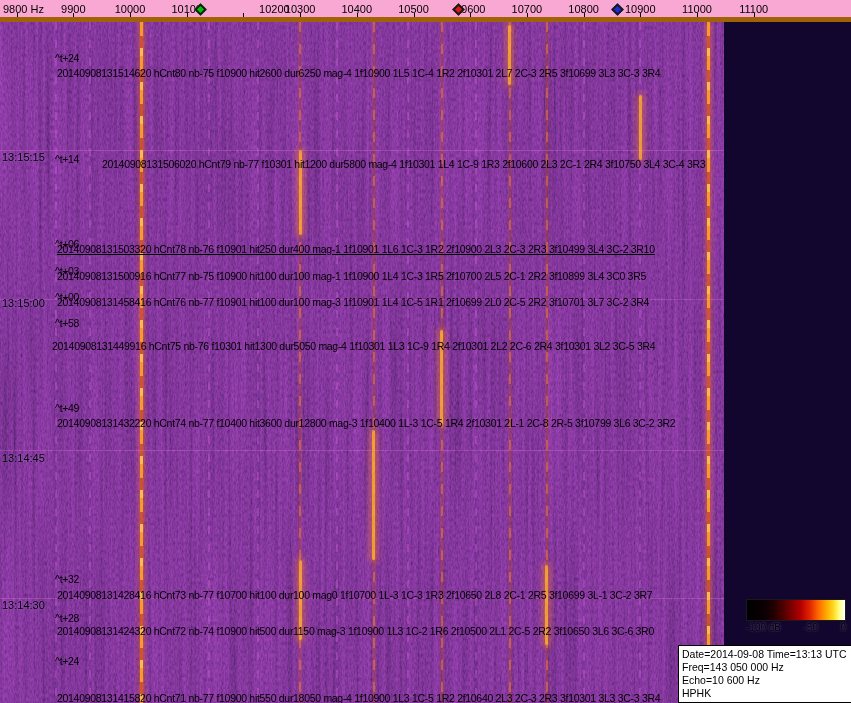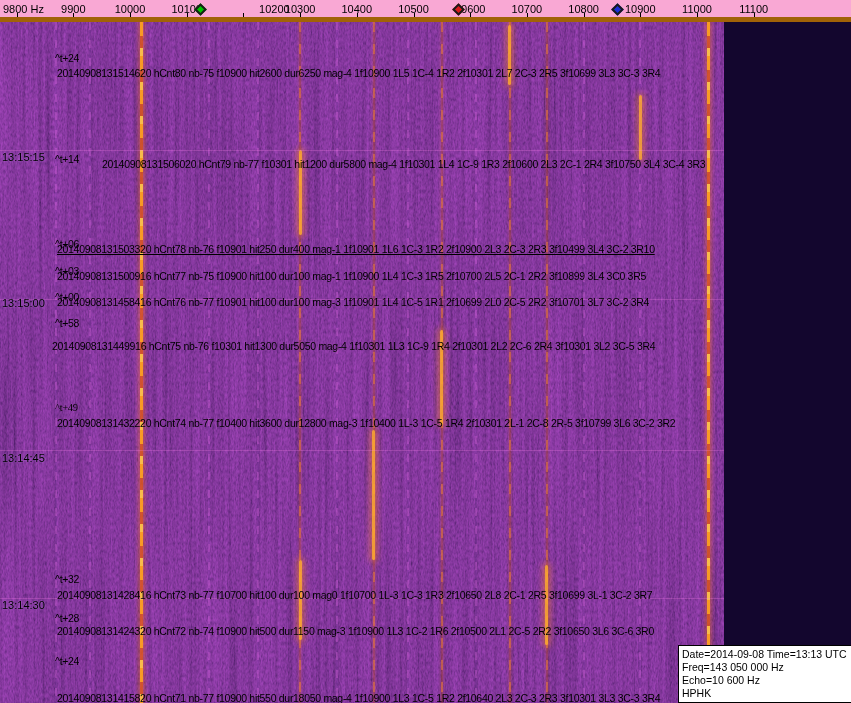--- a/index.html
+++ b/index.html
@@ -141,21 +141,21 @@
         <div class="ann-marker" style="left: 55px; top: 131px;">^t+14</div>
         <div class="ann-text" style="left: 57px; top: 136px; padding-left: 45px;">20140908131506020 hCnt79 nb-77 f10301 hit1200 dur5800 mag-4 1f10301 1L4 1C-9 1R3 2f10600 2L3 2C-1 2R4 3f10750 3L4 3C-4 3R3</div>
         <div class="ann-marker" style="left: 55px; top: 216px;">^t+06</div>
         <div class="ann-text" style="left: 57px; top: 221px; text-decoration: underline;">20140908131503320 hCnt78 nb-76 f10901 hit250 dur400 mag-1 1f10901 1L6 1C-3 1R2 2f10900 2L3 2C-3 2R3 3f10499 3L4 3C-2 3R10</div>
         <div class="ann-marker" style="left: 55px; top: 243px;">^t+03</div>
         <div class="ann-text" style="left: 57px; top: 248px;">20140908131500916 hCnt77 nb-75 f10900 hit100 dur100 mag-1 1f10900 1L4 1C-3 1R5 2f10700 2L5 2C-1 2R2 3f10899 3L4 3C0 3R5</div>
         <div class="ann-marker" style="left: 55px; top: 269px;">^t+00</div>
         <div class="ann-text" style="left: 57px; top: 274px;">20140908131458416 hCnt76 nb-77 f10901 hit100 dur100 mag-3 1f10901 1L4 1C-5 1R1 2f10699 2L0 2C-5 2R2 3f10701 3L7 3C-2 3R4</div>
         <div class="ann-marker" style="left: 55px; top: 295px;">^t+58</div>
         <div class="ann-text" style="left: 52px; top: 303px; margin-top: 15px;">20140908131449916 hCnt75 nb-76 f10301 hit1300 dur5050 mag-4 1f10301 1L3 1C-9 1R4 2f10301 2L2 2C-6 2R4 3f10301 3L2 3C-5 3R4</div>
-        <div class="ann-marker" style="left: 55px; top: 380px; font-family: Liberation Serif, serif;">^t+49</div>
+        <div class="ann-marker" style="left: 55px; top: 380px;">^t+49</div>
         <div class="ann-text" style="left: 57px; top: 395px;">20140908131432220 hCnt74 nb-77 f10400 hit3600 dur12800 mag-3 1f10400 1L-3 1C-5 1R4 2f10301 2L-1 2C-8 2R-5 3f10799 3L6 3C-2 3R2</div>
         <div class="ann-marker" style="left: 55px; top: 551px;">^t+32</div>
         <div class="ann-text" style="left: 57px; top: 567px;">20140908131428416 hCnt73 nb-77 f10700 hit100 dur100 mag0 1f10700 1L-3 1C-3 1R3 2f10650 2L8 2C-1 2R5 3f10699 3L-1 3C-2 3R7</div>
         <div class="ann-marker" style="left: 55px; top: 590px;">^t+28</div>
         <div class="ann-text" style="left: 57px; top: 603px;">20140908131424320 hCnt72 nb-74 f10900 hit500 dur1150 mag-3 1f10900 1L3 1C-2 1R6 2f10500 2L1 2C-5 2R2 3f10650 3L6 3C-6 3R0</div>
         <div class="ann-marker" style="left: 55px; top: 633px;">^t+24</div>
         <div class="ann-text" style="left: 57px; top: 670px;">20140908131415820 hCnt71 nb-77 f10900 hit550 dur18050 mag-4 1f10900 1L3 1C-5 1R2 2f10640 2L3 2C-3 2R3 3f10301 3L3 3C-3 3R4</div>
       </div>
     <div id="time-labels">
         <div class="time-label" style="top: 129px;">13:15:15</div>
@@ -196,20 +196,28 @@
         <div class="tick-label" style="left: 753.7px;">11100</div>
         <div class="tick-mark" style="left: 753.7px;"></div>
       </div>
     <div id="markers">
         <div class="scale-marker" style="left: 195.9px; background: rgb(0, 196, 0);"></div>
         <div class="scale-marker" style="left: 453.9px; background: rgb(216, 26, 26);"></div>
         <div class="scale-marker" style="left: 612.6px; background: rgb(26, 46, 216);"></div>
       </div>
   </div>
 
+  <div id="colorbar">
+    <div class="colorbar-bar"></div>
+    <div class="colorbar-labels">
+      <span>-100 dB</span>
+      <span>-50</span>
+      <span>0</span>
+    </div>
+  </div>
 
   <div id="info-box">
     <div>Date=2014-09-08 Time=13:13 UTC</div>
     <div>Freq=143 050 000 Hz</div>
     <div>Echo=10 600 Hz</div>
     <div>HPHK</div>
   </div>
 
 </div>
 

